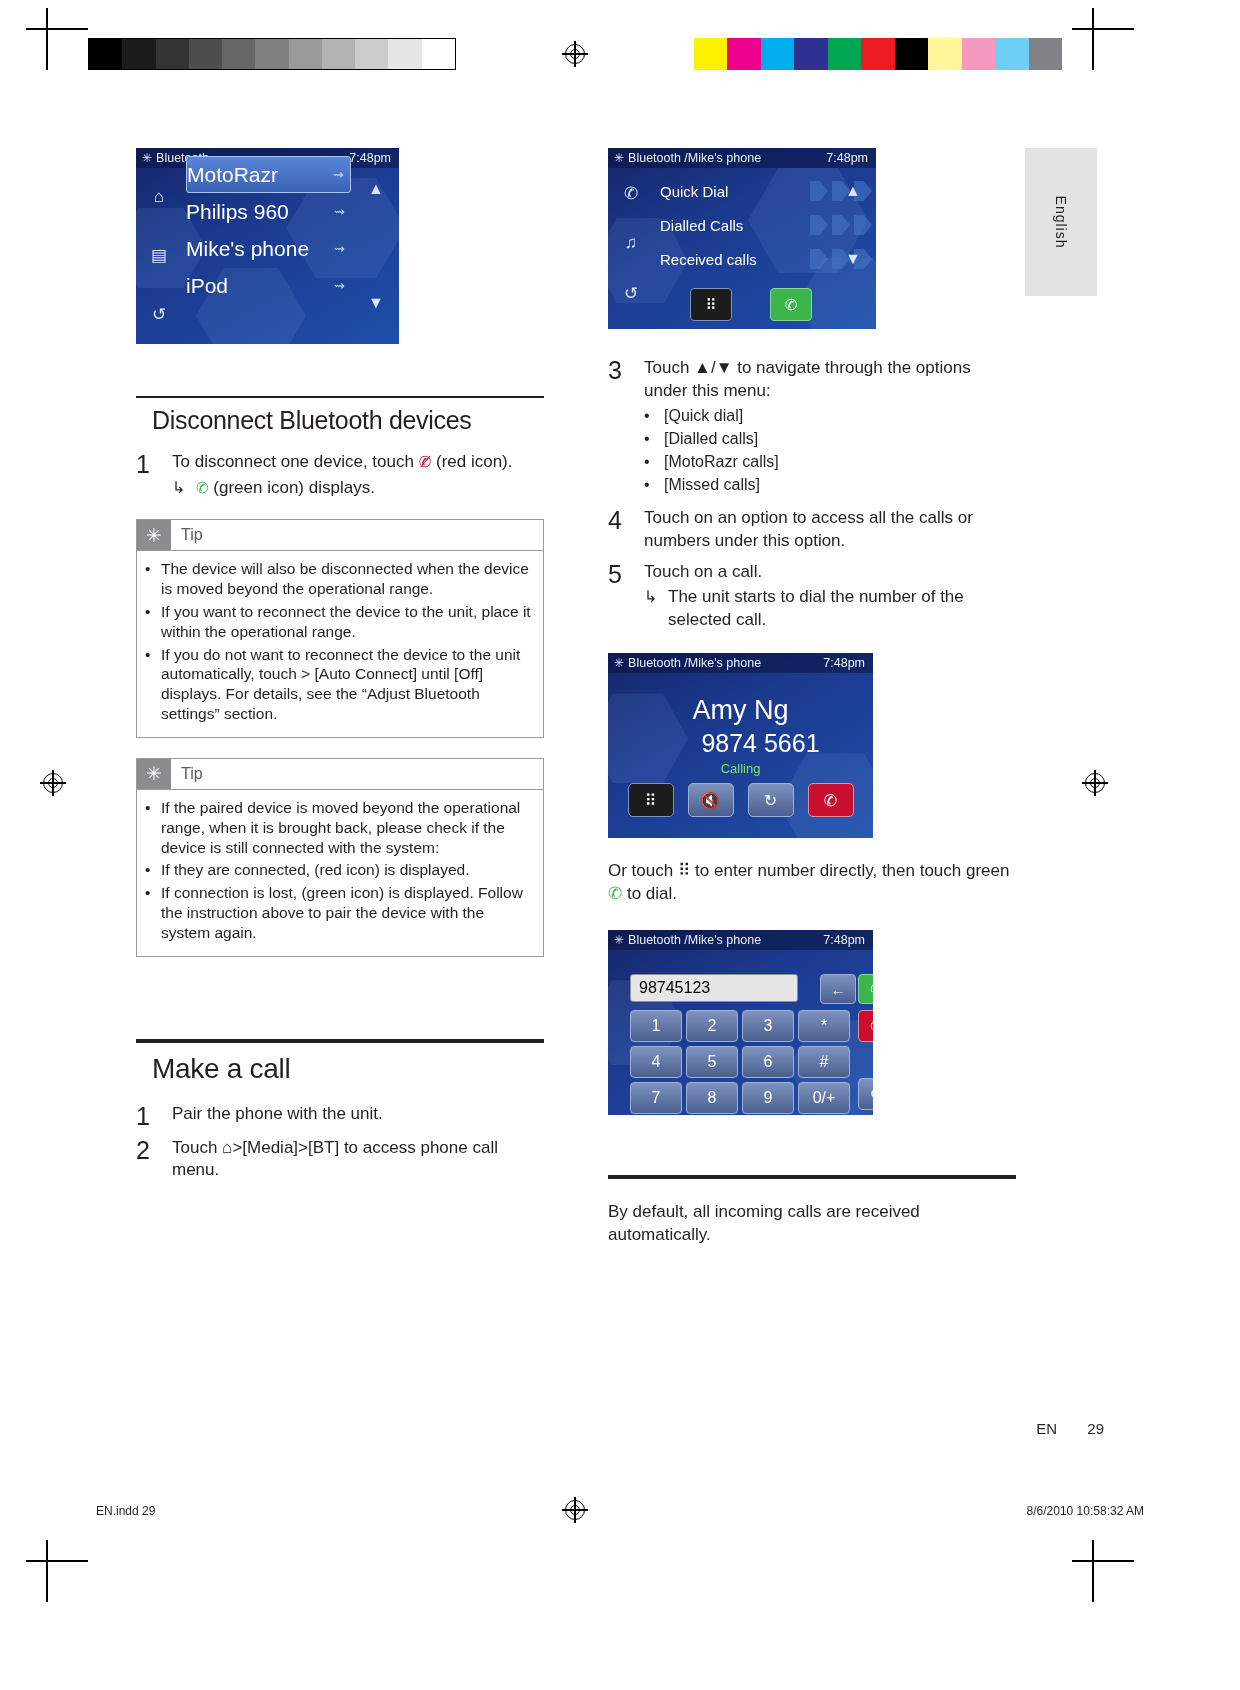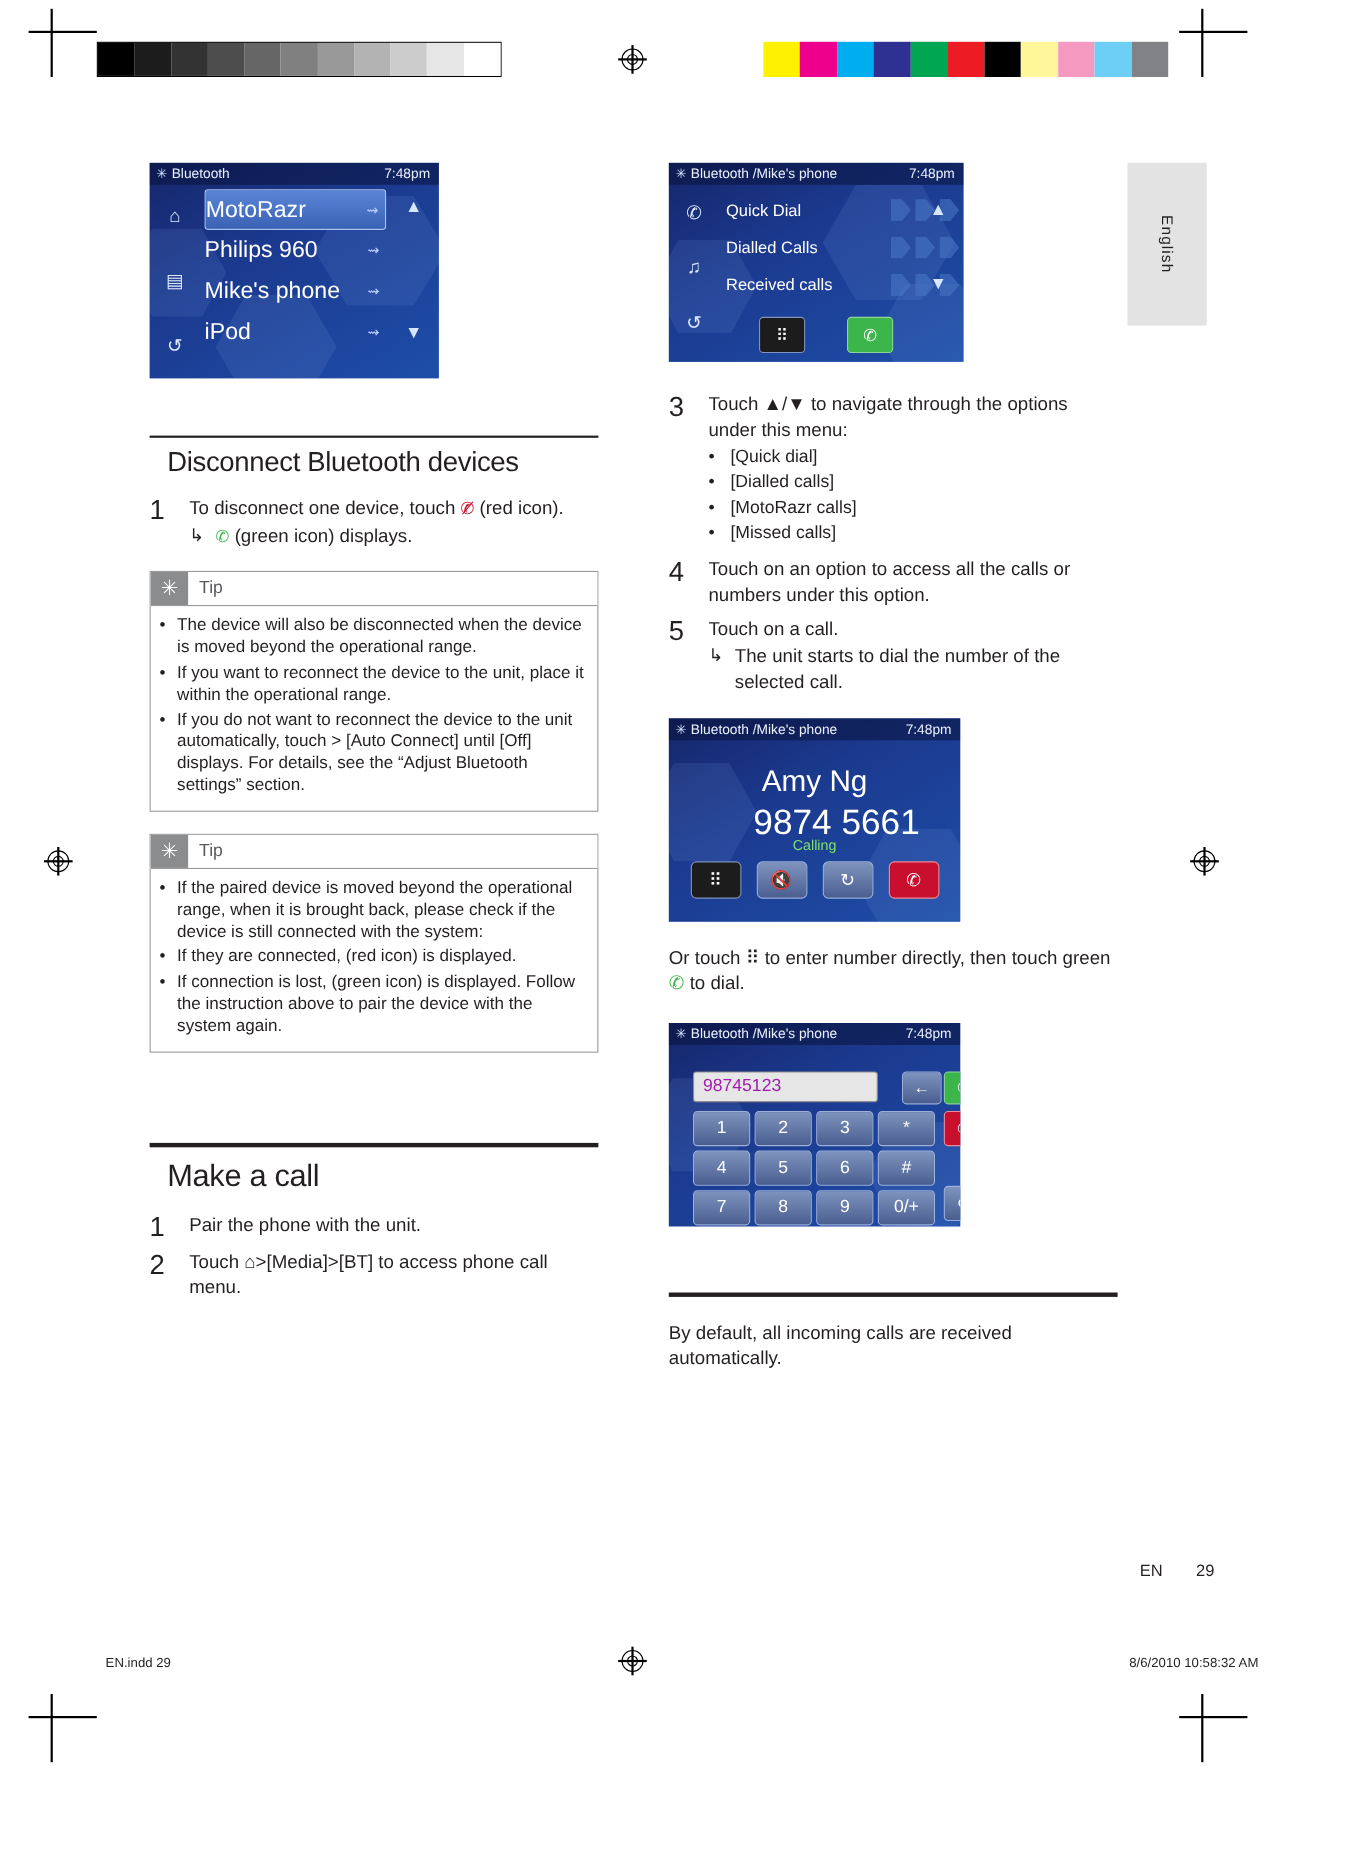--- a/index.html
+++ b/index.html
@@ -53,41 +53,41 @@
 
   
   .screen{position:relative;background:linear-gradient(150deg,#16266b 0%,#1b3a8f 40%,#1e4ea8 100%);overflow:hidden;}
   .screen .hex{position:absolute;opacity:.10;background:#9fc4ff;clip-path:polygon(25% 0%,75% 0%,100% 50%,75% 100%,25% 100%,0% 50%);}
   .sbar{position:absolute;left:0;top:0;right:0;height:20px;background:rgba(10,18,60,.55);display:flex;align-items:center;}
   .sbar .bt{color:#cfe0ff;font-size:12px;padding:0 4px 0 6px;}
   .sbar .ttl{color:#eaf1ff;font-size:12.5px;}
   .sbar .clock{position:absolute;right:8px;color:#eaf1ff;font-size:12.5px;}
   .leftrail{position:absolute;left:0;top:20px;width:46px;bottom:0;display:flex;flex-direction:column;align-items:center;justify-content:space-around;}
   .railico{color:#dce8ff;font-size:17px;}
-  .list{position:absolute;left:50px;top:24px;right:48px;}
+  .list{position:absolute;left:50px;top:8px;right:48px;}
   .li{position:relative;height:37px;display:flex;align-items:center;}
   .li .nm{color:#ffffff;font-size:21px;}
   .li.sel{background:linear-gradient(180deg,#5a86d8,#3a62b4);border:1px solid #a8c4f0;border-radius:3px;box-sizing:border-box;}
   .li .bt2{position:absolute;right:6px;color:#bcd2ff;font-size:13px;}
   .arrow-up,.arrow-dn{position:absolute;right:8px;width:30px;height:26px;display:flex;align-items:center;justify-content:center;color:#d7e5ff;font-size:16px;}
 
   .menurow{position:relative;height:34px;display:flex;align-items:center;}
   .menurow .nm{color:#fff;font-size:15px;}
   .menurow .chev{position:absolute;left:150px;top:7px;width:110px;height:20px;opacity:.55;}
   .menurow .chev div{position:absolute;top:0;width:18px;height:20px;background:#4b79c8;clip-path:polygon(0 0,55% 0,100% 50%,55% 100%,0 100%);}
 
   .btnsq{position:absolute;border-radius:4px;display:flex;align-items:center;justify-content:center;}
 
   .dialpad{position:absolute;left:22px;top:44px;right:10px;}
-  .numfield{position:absolute;left:0;top:0;width:168px;height:28px;background:#e6e6e6;border:1px solid #8f8f8f;border-radius:3px;color:#a21caf;font-size:16px;display:flex;align-items:center;padding-left:8px;box-sizing:border-box;}
+  .numfield{position:absolute;left:0;top:0;width:168px;height:28px;background:#e6e6e6;border:1px solid #8f8f8f;border-radius:3px;color:#000000;font-size:16px;display:flex;align-items:center;padding-left:8px;box-sizing:border-box;}
   .keys{position:absolute;left:0;top:36px;display:grid;grid-template-columns:repeat(4,52px);grid-auto-rows:32px;gap:4px;}
   .key{background:linear-gradient(180deg,#7e93bd,#4a5f90);border:1px solid #9db0d6;border-radius:4px;color:#fff;font-size:16px;display:flex;align-items:center;justify-content:center;}
 
   .calling .nm{position:absolute;left:0;right:0;top:42px;text-align:center;color:#fff;font-size:27px;}
-  .calling .no{position:absolute;left:0;right:0;top:76px;text-align:center;color:#fff;font-size:32px;padding-left:40px;}
+  .calling .no{position:absolute;left:0;right:0;top:76px;text-align:center;color:#fff;font-size:25px;padding-left:40px;}
   .calling .st{position:absolute;left:0;right:0;top:108px;text-align:center;color:#7ee06a;font-size:13px;}
   .calling .row{position:absolute;left:0;right:0;top:130px;display:flex;justify-content:center;gap:14px;}
   .cbtn{width:44px;height:32px;border-radius:5px;display:flex;align-items:center;justify-content:center;font-size:16px;}
 
   .grnicon{color:#3cb54a;}
   .redicon{color:#c8102e;}
   .inlineico{font-size:15px;}
 </style>
 </head>
 <body>

